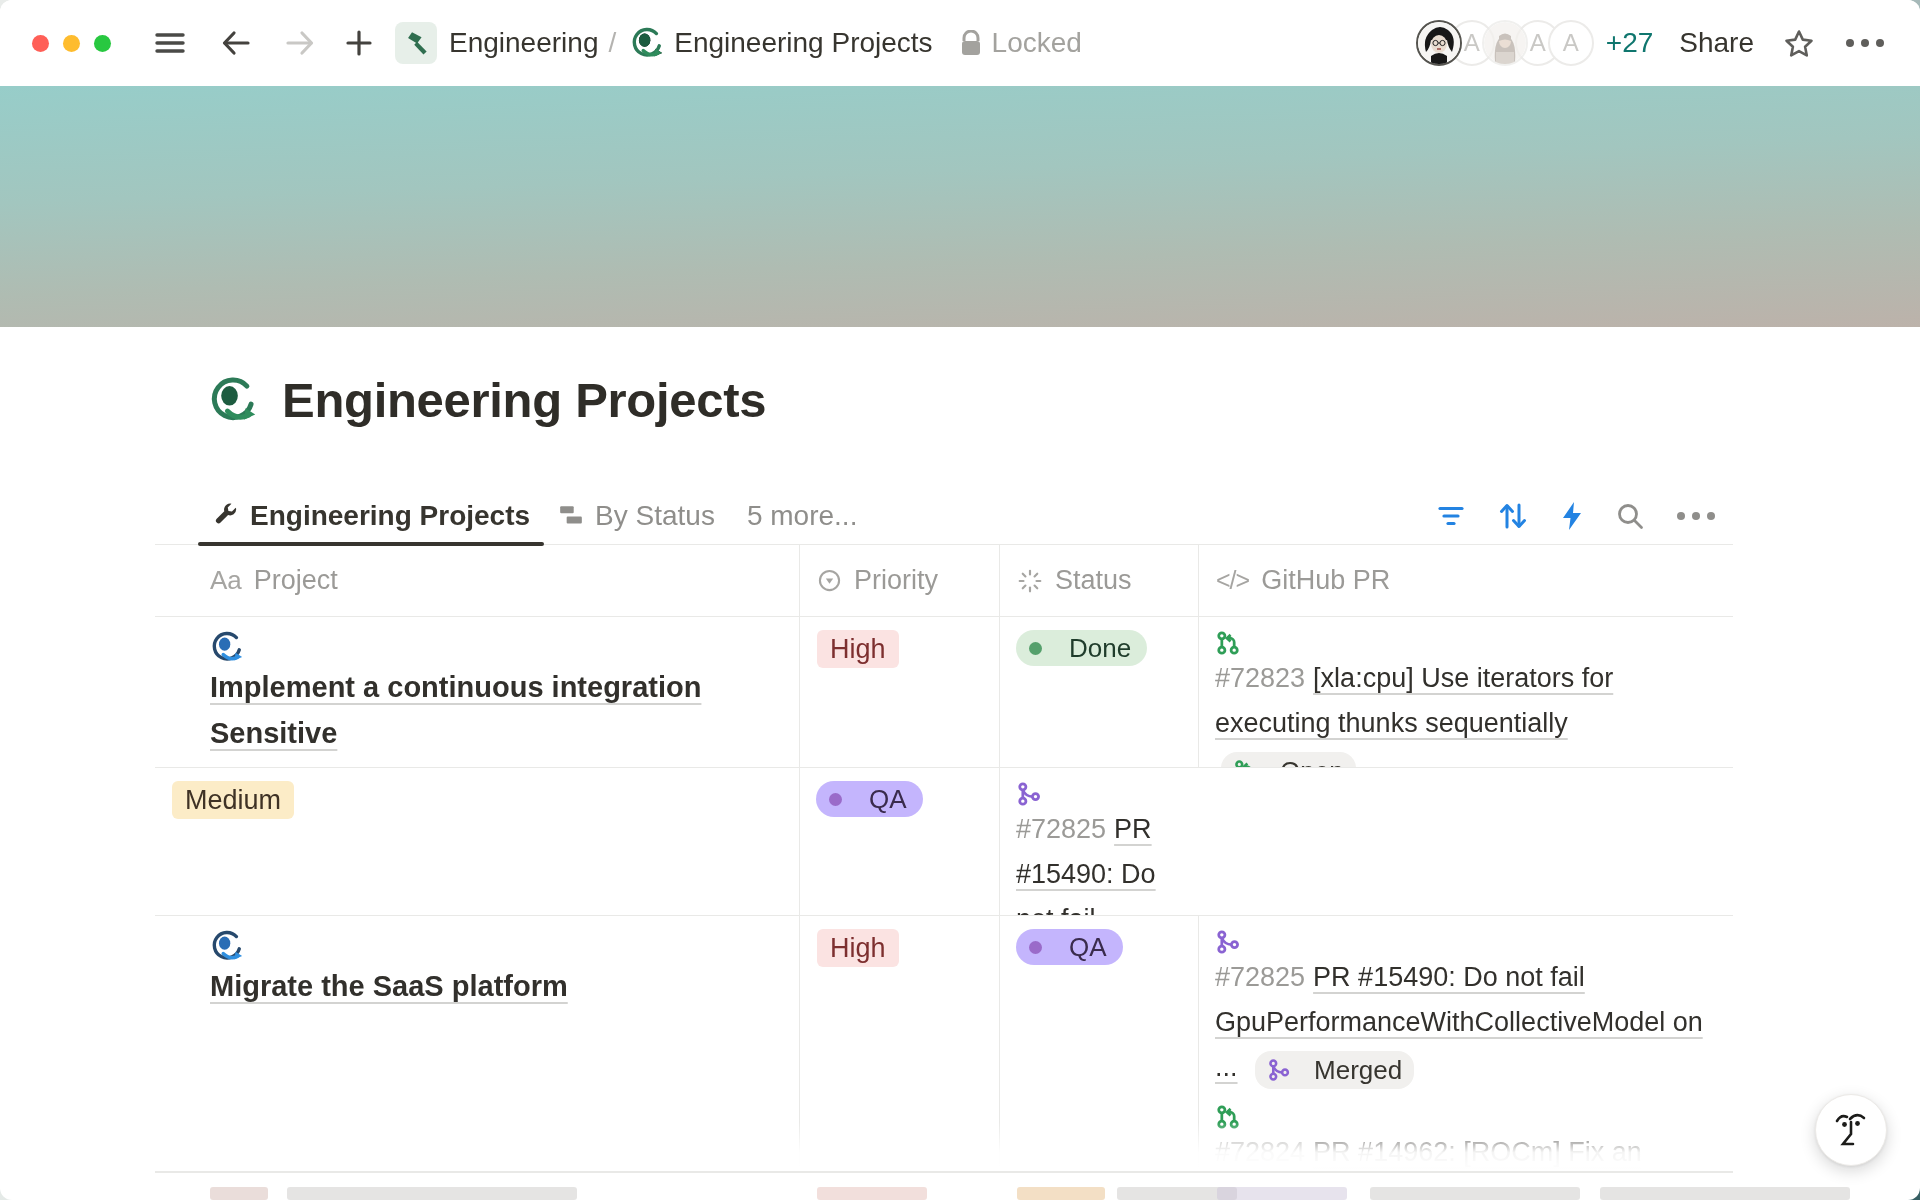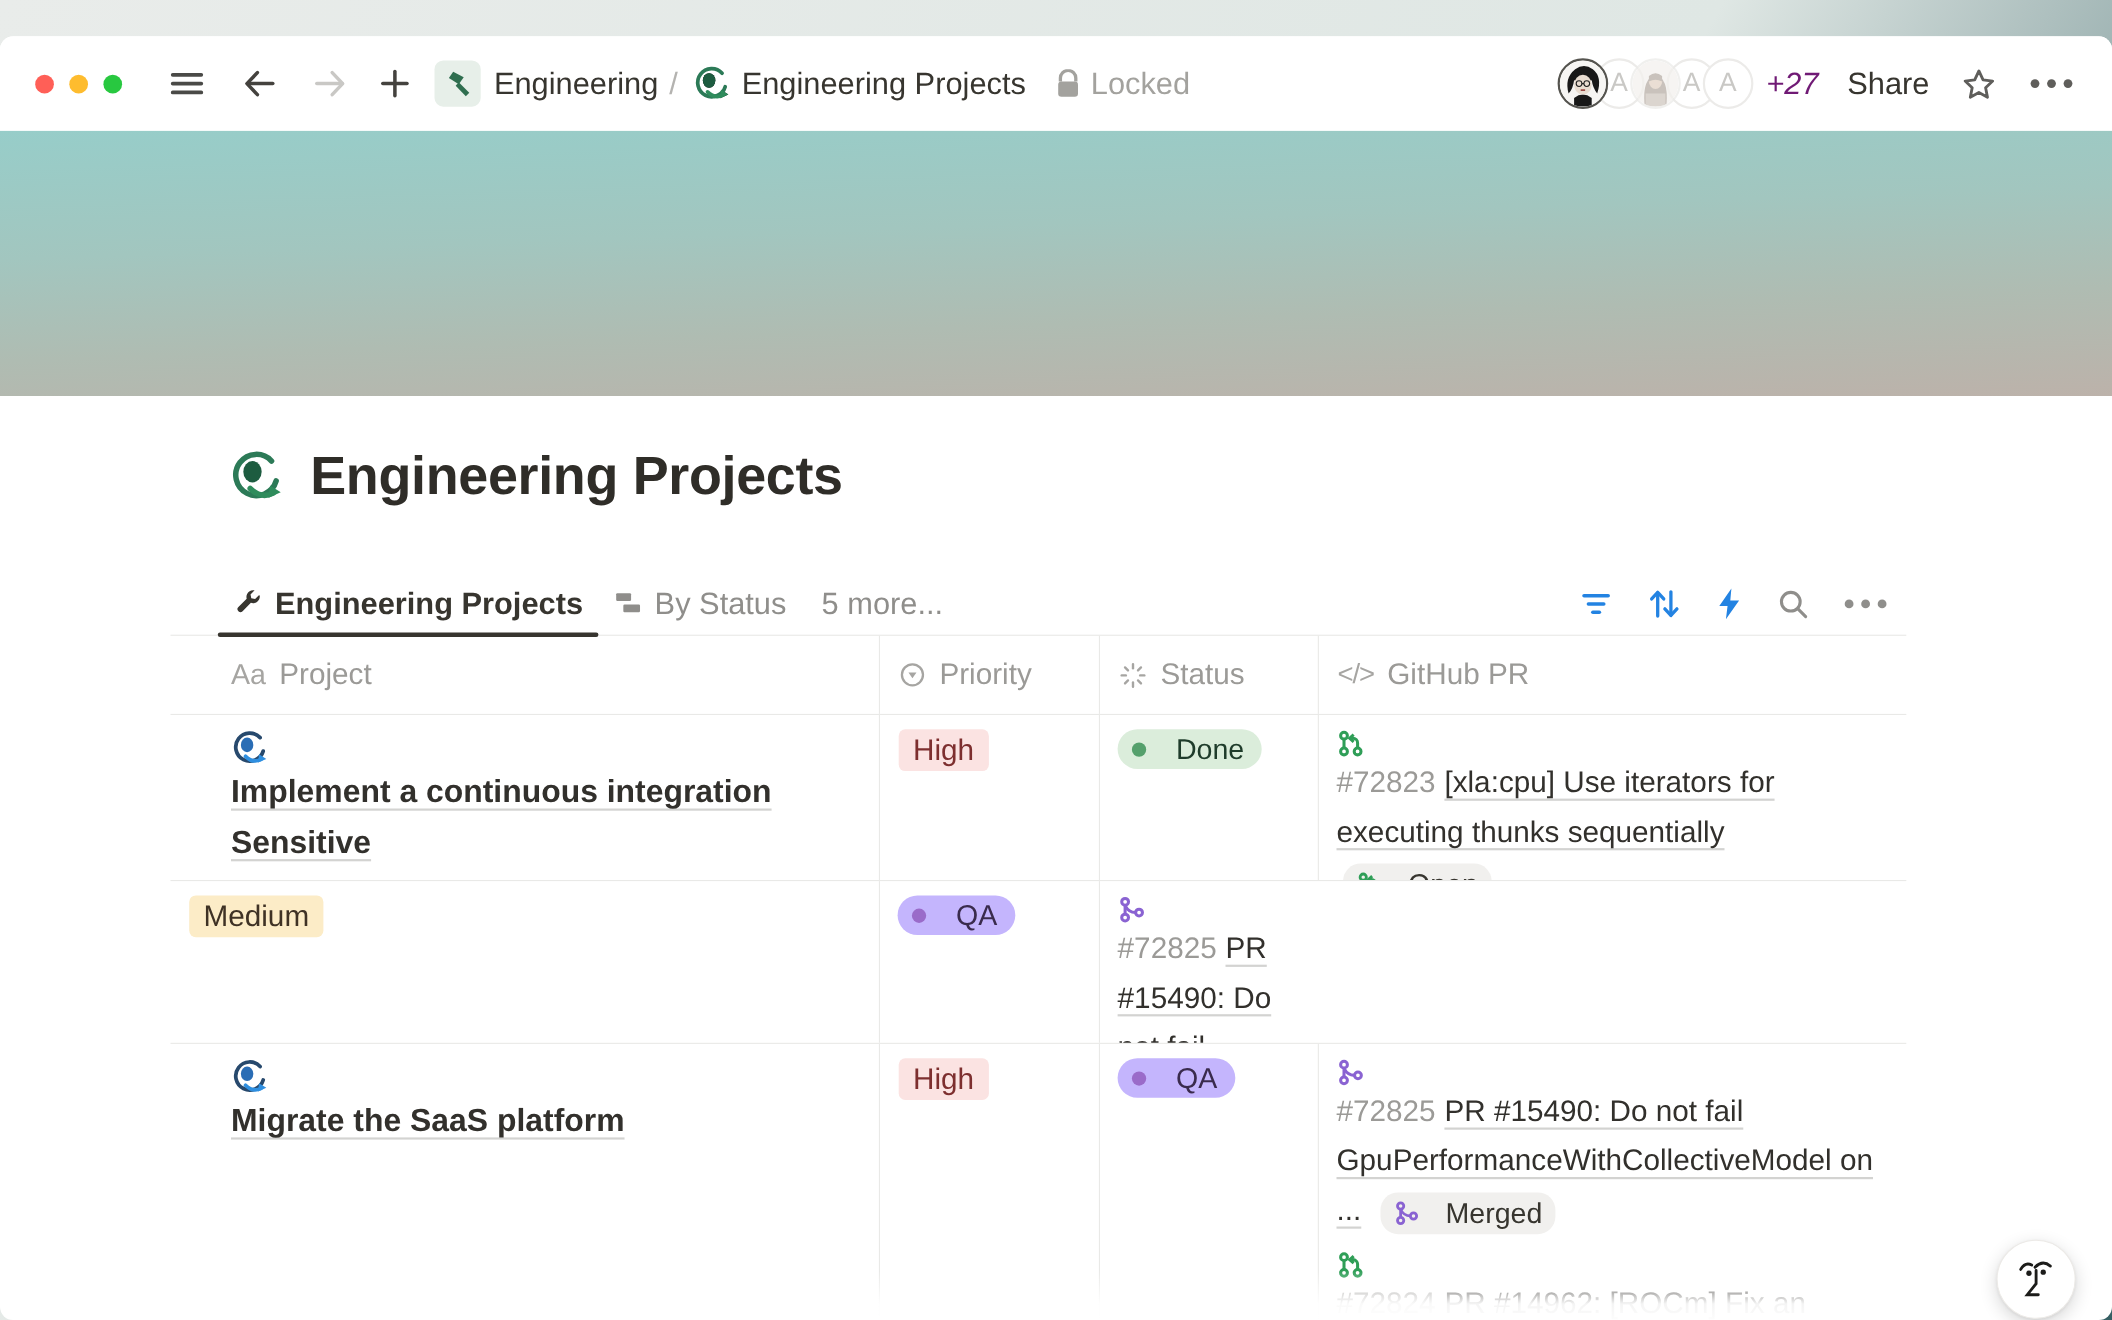--- a/index.html
+++ b/index.html
@@ -6,21 +6,21 @@
     --text:#37352f; --gray:#9b9a97; --gray2:#8f8e8b; --border:#e9e9e7;
     --blue:#2383e2; --badge-bg:#f1f0ee;
   }
   *{margin:0;padding:0;box-sizing:border-box;}
   html,body{width:1920px;height:1200px;overflow:hidden;}
   body{
     font-family:"Liberation Sans","DejaVu Sans",sans-serif;
     background:linear-gradient(120deg,#e9ecea 0%,#dfe7e4 60%,#355f63 100%);
     color:var(--text);
   }
-  .window{position:absolute;inset:0;background:#fff;border-radius:12px;overflow:hidden;margin-top:33px;}
+  .window{position:absolute;inset:0;background:#fff;border-radius:12px;overflow:hidden;}
 
   
   .topbar{position:absolute;top:0;left:0;right:0;height:86px;display:flex;align-items:center;
           padding:0 36px 0 32px;background:#fff;font-size:28px;}
   .traffic{display:flex;gap:14px;margin-right:30px;}
   .traffic span{width:17px;height:17px;border-radius:50%;display:block;}
   .tl-red{background:#ff5f57;} .tl-yellow{background:#febc2e;} .tl-green{background:#28c840;}
   .tbtn{display:flex;align-items:center;justify-content:center;background:none;border:none;cursor:pointer;padding:0;}
   .icon{display:inline-flex;align-items:center;justify-content:center;}
   .crumb-chip{width:42px;height:42px;border-radius:8px;background:#e7efe9;display:flex;align-items:center;justify-content:center;margin-left:22px;}
@@ -28,21 +28,21 @@
   .crumb-sep{color:#b4b3b0;margin:0 4px 0 10px;}
   .lock-wrap{display:flex;align-items:center;margin-left:26px;color:#a3a29e;}
   .lock-label{margin-left:9px;color:#a3a29e;}
   .spacer{flex:1;}
   .avatars{display:flex;align-items:center;}
   .avatar{width:46px;height:46px;border-radius:50%;background:#fff;border:2px solid #ecebe9;
           display:flex;align-items:center;justify-content:center;font-size:24px;color:#c9c8c5;overflow:hidden;}
   .avatar + .avatar{margin-left:-13px;}
   .avatar.first{border-color:#55544f;z-index:3;}
   .avatar.faded{opacity:.75;}
-  .overflow-count{color:#701a75;margin-left:12px;font-style:italic;}
+  .overflow-count{color:#0f766e;margin-left:12px;}
   .share{margin-left:26px;color:var(--text);font-size:28px;}
   .star-btn{margin-left:30px;} .more-btn{margin-left:32px;}
   .dots{display:flex;gap:7px;} .dots i{width:8px;height:8px;border-radius:50%;background:#5f5e5b;}
 
   
   .cover{position:absolute;top:86px;left:0;right:0;height:241px;
     background:linear-gradient(178deg,#97cdc9 0%,#a2c6bf 38%,#afbcb2 68%,#bcb2aa 100%);}
 
   
   .page-head{position:absolute;left:208px;top:372px;display:flex;align-items:center;gap:24px;}

